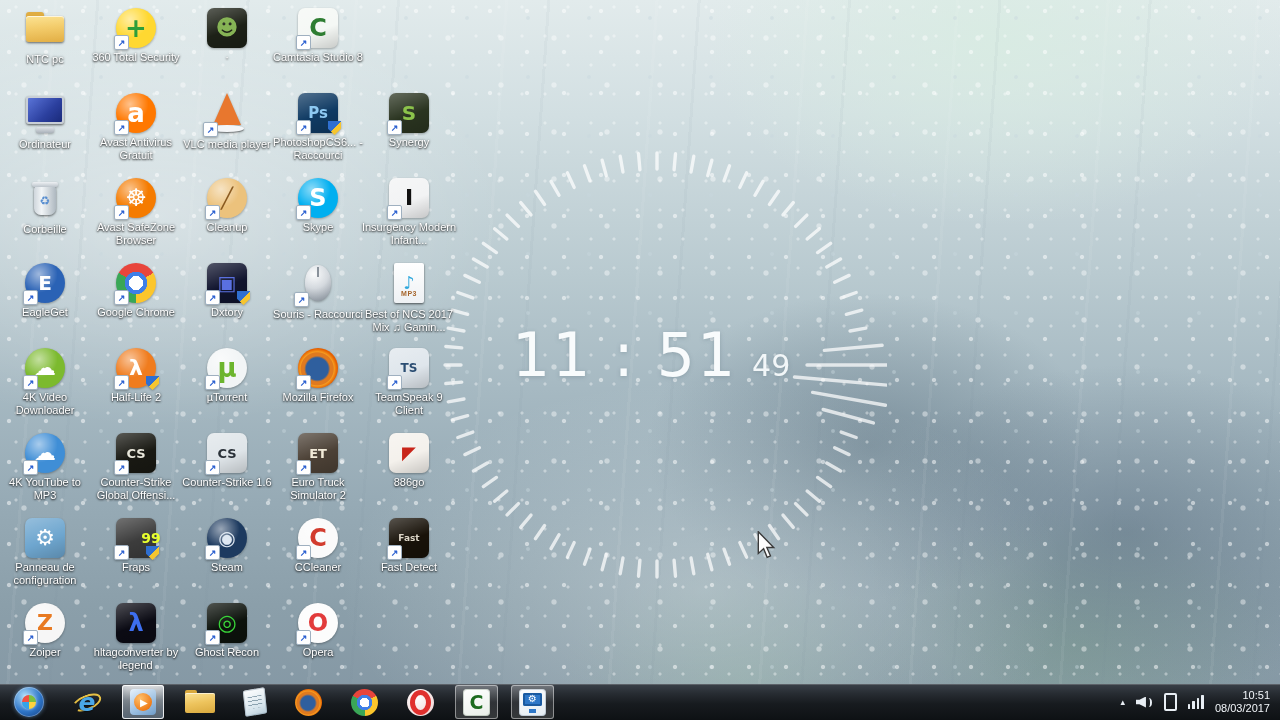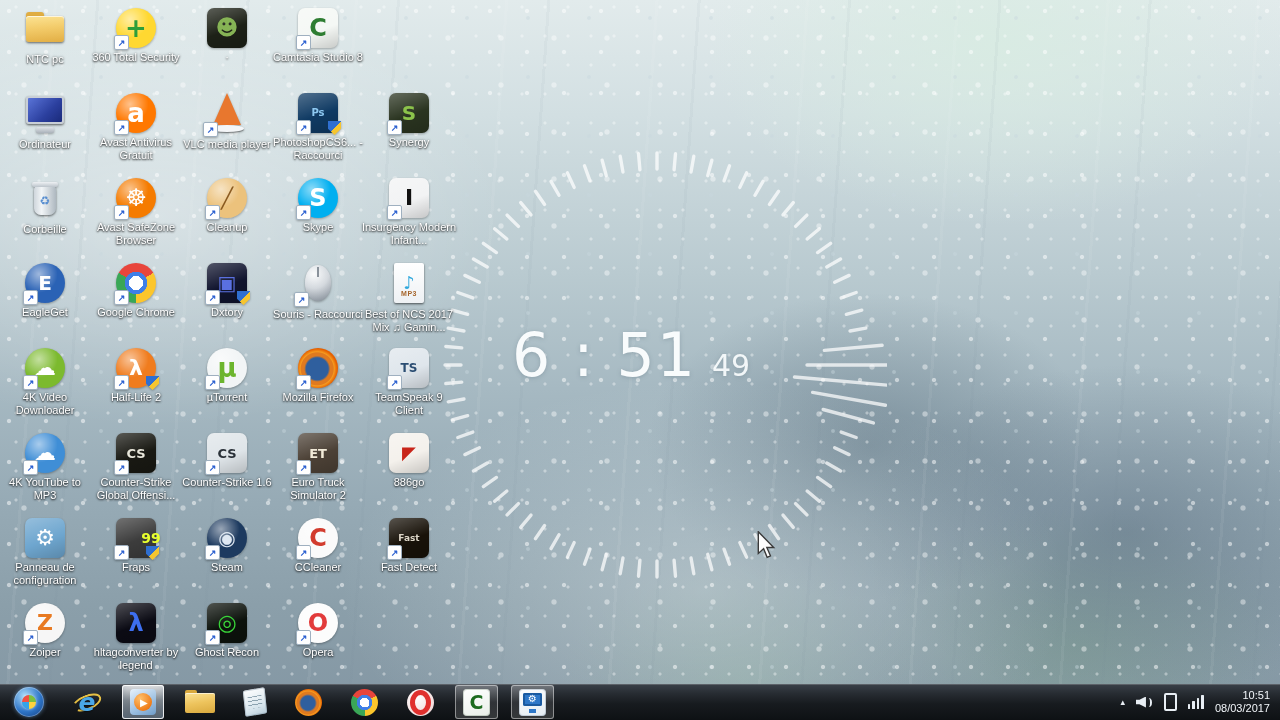--- a/index.html
+++ b/index.html
@@ -220,21 +220,21 @@
       <line x1="117.57901847519489" y1="69.44619931935765" x2="108.40179549357815" y2="56.33976661073379"></line>
       <line x1="131.99999999999991" y1="60.25902085825007" x2="123.9999999999999" y2="46.40261439769907"></line>
       <line x1="147.1668206988228" y1="52.363673740816665" x2="140.40492851097162" y2="37.86274914823025"></line>
       <line x1="162.96405190816895" y1="45.82024632596196" x2="157.49172961495827" y2="30.78516439338742"></line>
       <line x1="179.27146715990594" y1="40.67853804734261" x2="175.13036243826562" y2="25.22372482671753"></line>
       <line x1="195.96495717728146" y1="36.977680409607245" x2="193.18658633461058" y2="21.22075636141193"></line>
       <line x1="212.91747442145896" y1="34.745839174017874" x2="211.52298253749643" y2="18.80672400454995"></line>
     </svg>
 
   <div class="clock">
-    <span class="time">6 : 51</span>
+    <span class="time">11 : 51</span>
     <span class="secs">49</span>
   </div>
 
   <div class="grid">
       <div class="icon-cell" style="left: 1px; top: 6px;">
         <div class="ico shape-folder"></div>
         <div class="label">NTC pc</div>
       </div>
       <div class="icon-cell" style="left: 1px; top: 91px;">
         <div class="ico shape-monitor"></div>
@@ -393,21 +393,21 @@
       </div>
       <div class="icon-cell" style="left: 274px; top: 6px;">
         <div class="ico shape-square" style="--bg: #f5f8f5; --fg: #2e7d32;">
           <span class="glyph" style="font-size: 24px;">C</span>
           <span class="sc">↗</span>
         </div>
         <div class="label">Camtasia Studio 8</div>
       </div>
       <div class="icon-cell" style="left: 274px; top: 91px;">
         <div class="ico shape-square" style="--bg: #0f3a63; --fg: #8ec9f2;">
-          <span class="glyph" style="font-size: 10px;">Ps</span>
+          <span class="glyph" style="font-size: 15px;">Ps</span>
           <span class="shield"></span>
           <span class="sc">↗</span>
         </div>
         <div class="label">PhotoshopCS6... - Raccourci</div>
       </div>
       <div class="icon-cell" style="left: 274px; top: 176px;">
         <div class="ico shape-round" style="--bg: #00aff0; --fg: #ffffff;">
           <span class="glyph" style="font-size: 24px;">S</span>
           <span class="sc">↗</span>
         </div>

